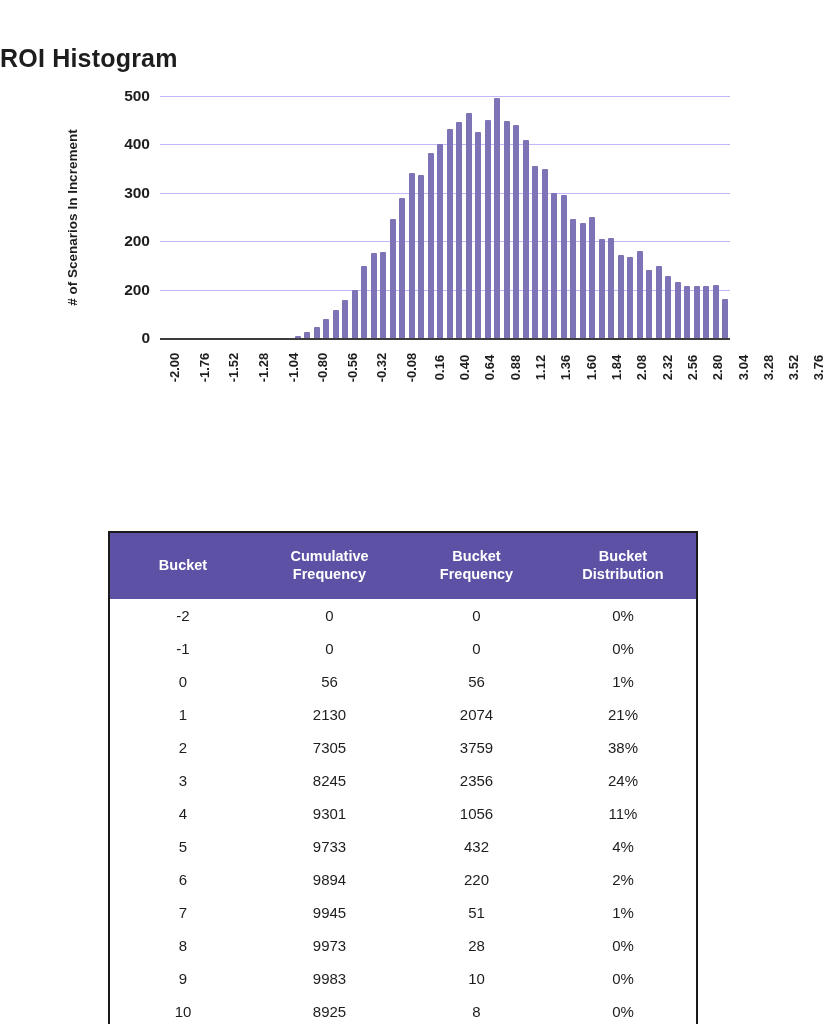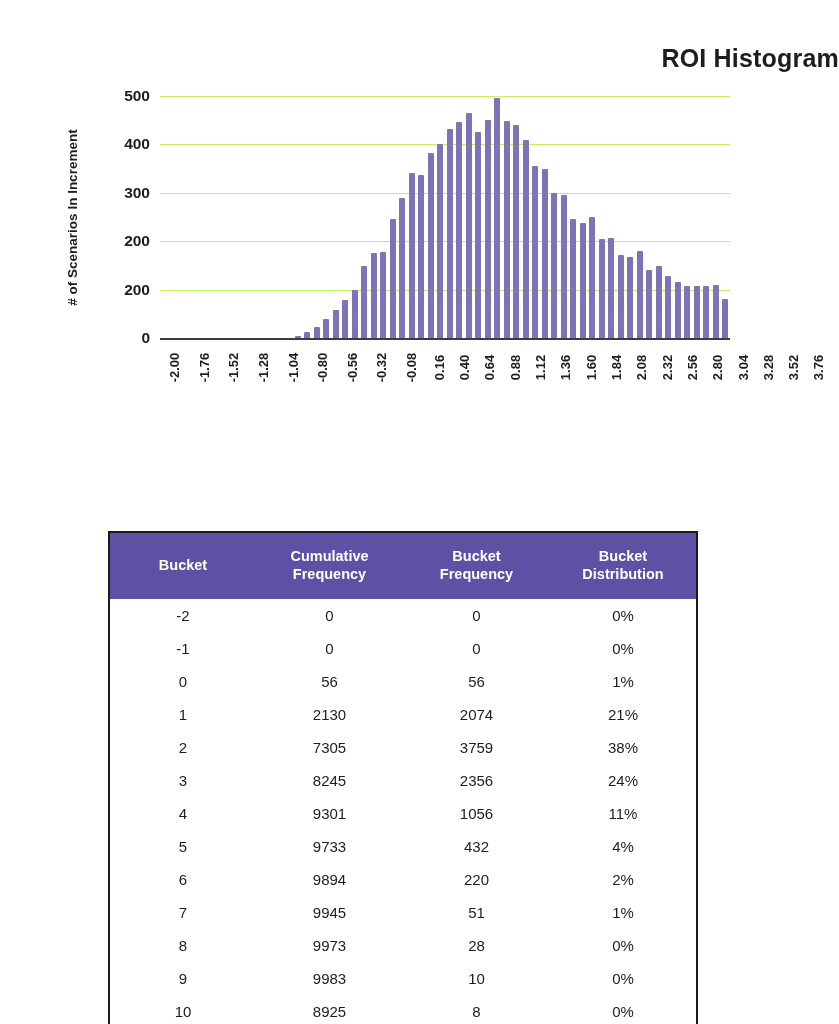--- a/index.html
+++ b/index.html
@@ -23,21 +23,21 @@
     top: 0;
     width: 839px;
     height: 470px;
   }
 
   #chart-title {
     position: absolute;
     left: 0;
     top: 44px;
     width: 839px;
-    text-align: right;
+    text-align: left;
     font-size: 25px;
     font-weight: bold;
     color: #1d1d1d;
     letter-spacing: 0.2px;
   }
 
   
   #plot-wrap {
     position: absolute;
     left: 160px;
@@ -50,21 +50,21 @@
     left: 0;
     top: 0;
     right: 0;
     bottom: 0;
   }
   .gridline {
     position: absolute;
     left: 0;
     width: 100%;
     height: 1px;
-    background: #bef264;
+    background: #c4b5fd;
   }
   .gridline.axis-zero {
     height: 2px;
     background: #3c3c3c;
   }
   .ytick-label {
     position: absolute;
     right: 100%;
     margin-right: 10px;
     transform: translateY(-50%);

